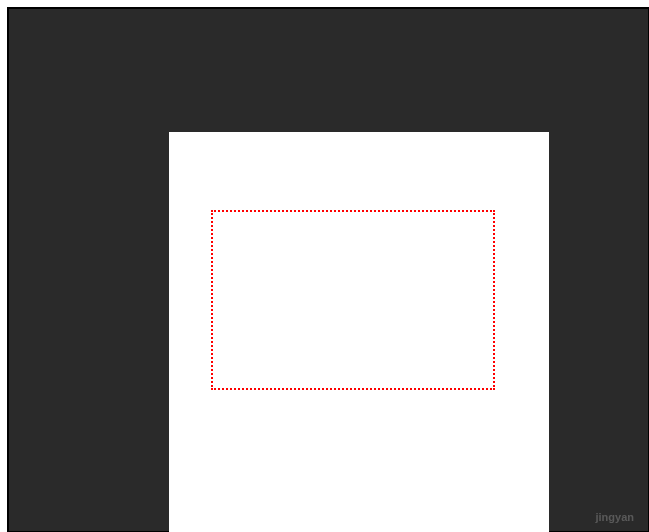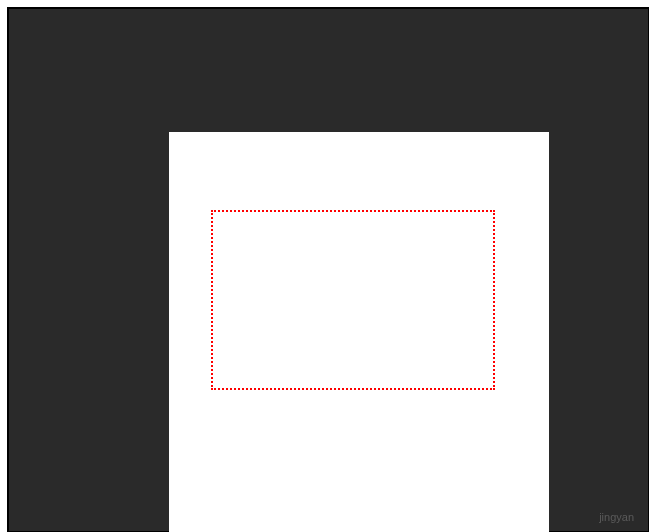--- a/index.html
+++ b/index.html
@@ -1,18 +1,19 @@
 <!DOCTYPE html>
 <html><head>
   <meta charset="utf-8">
   <style>
     * {
       margin: 0;
       padding: 4px;
       box-sizing: border-box;
+      font-weight: bold;
     }
     body {
       width: 649px;
       height: 532px;
       background: #ffffff;
       position: relative;
       overflow: hidden;
     }
     .outer-frame {
       position: absolute;

